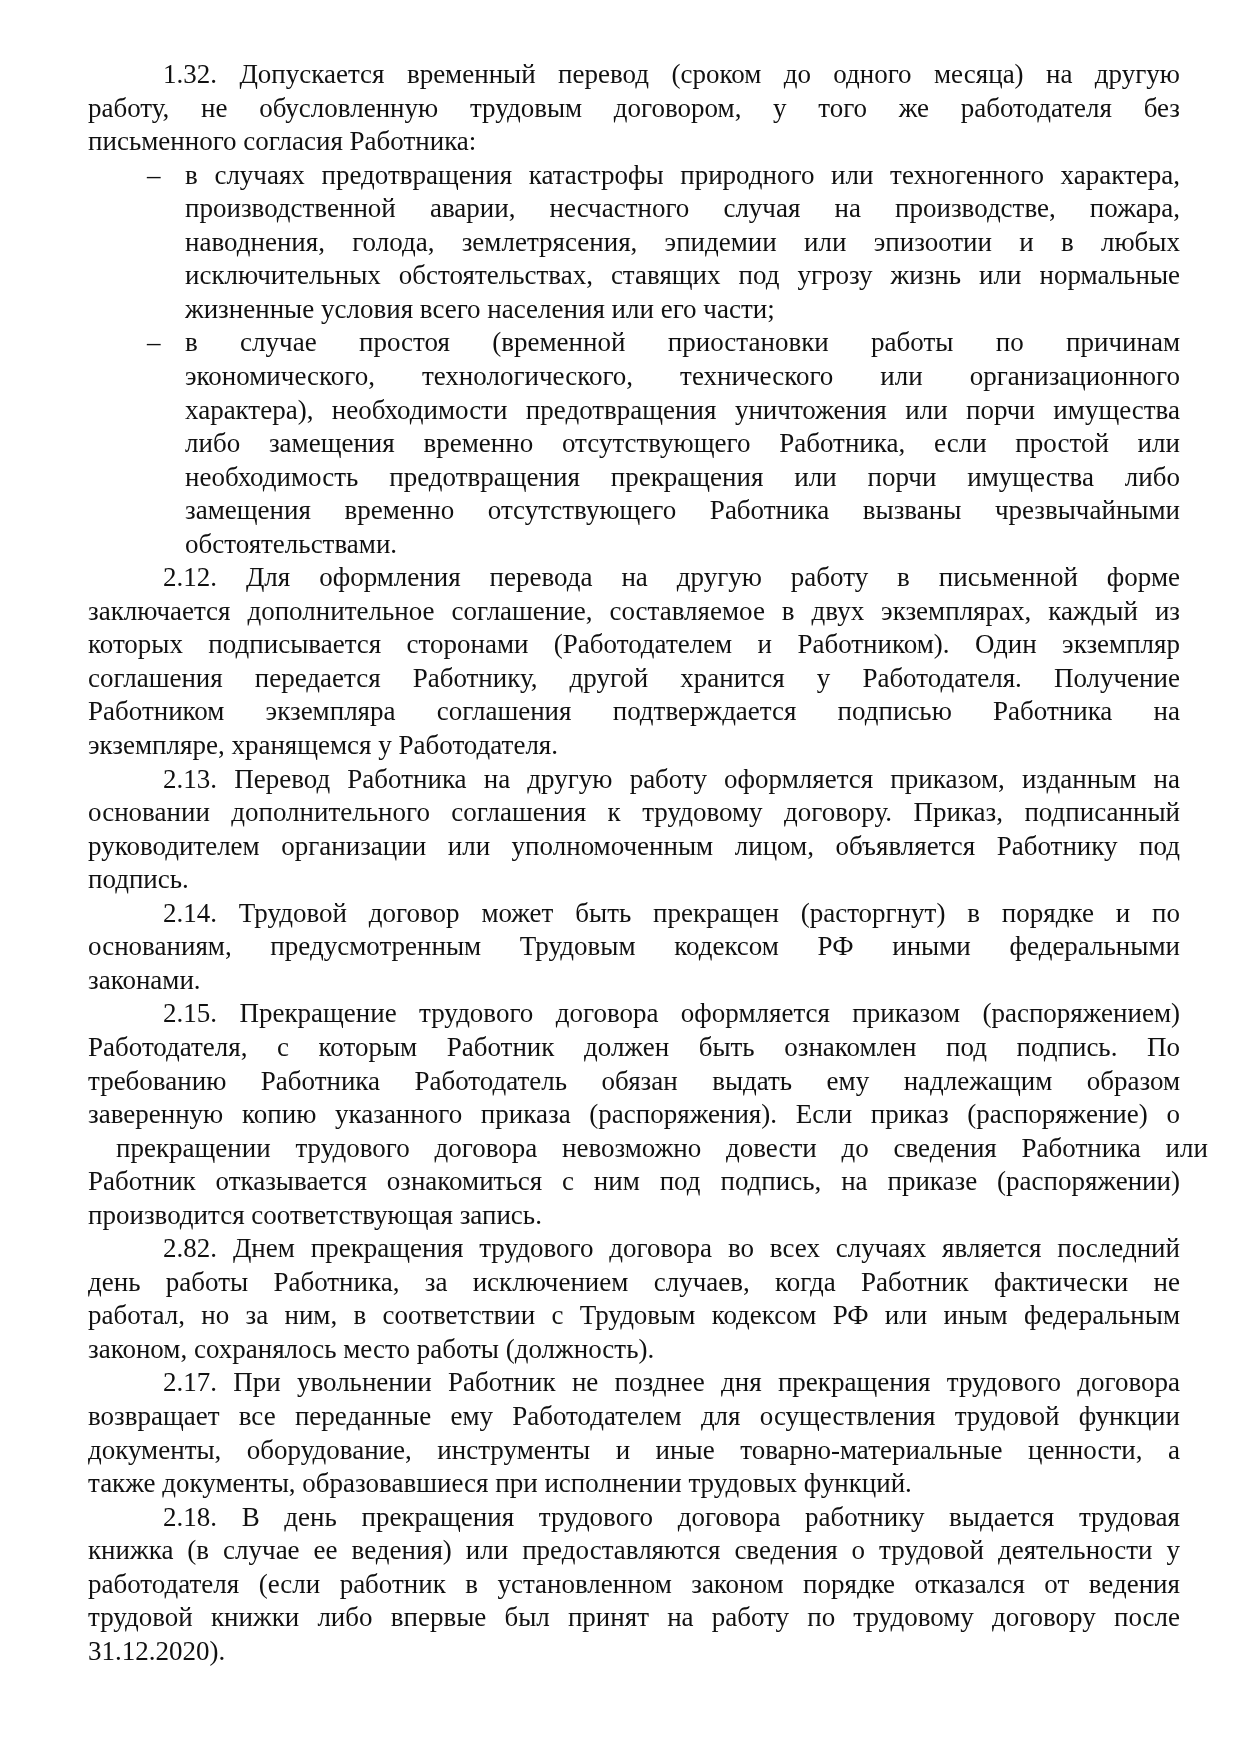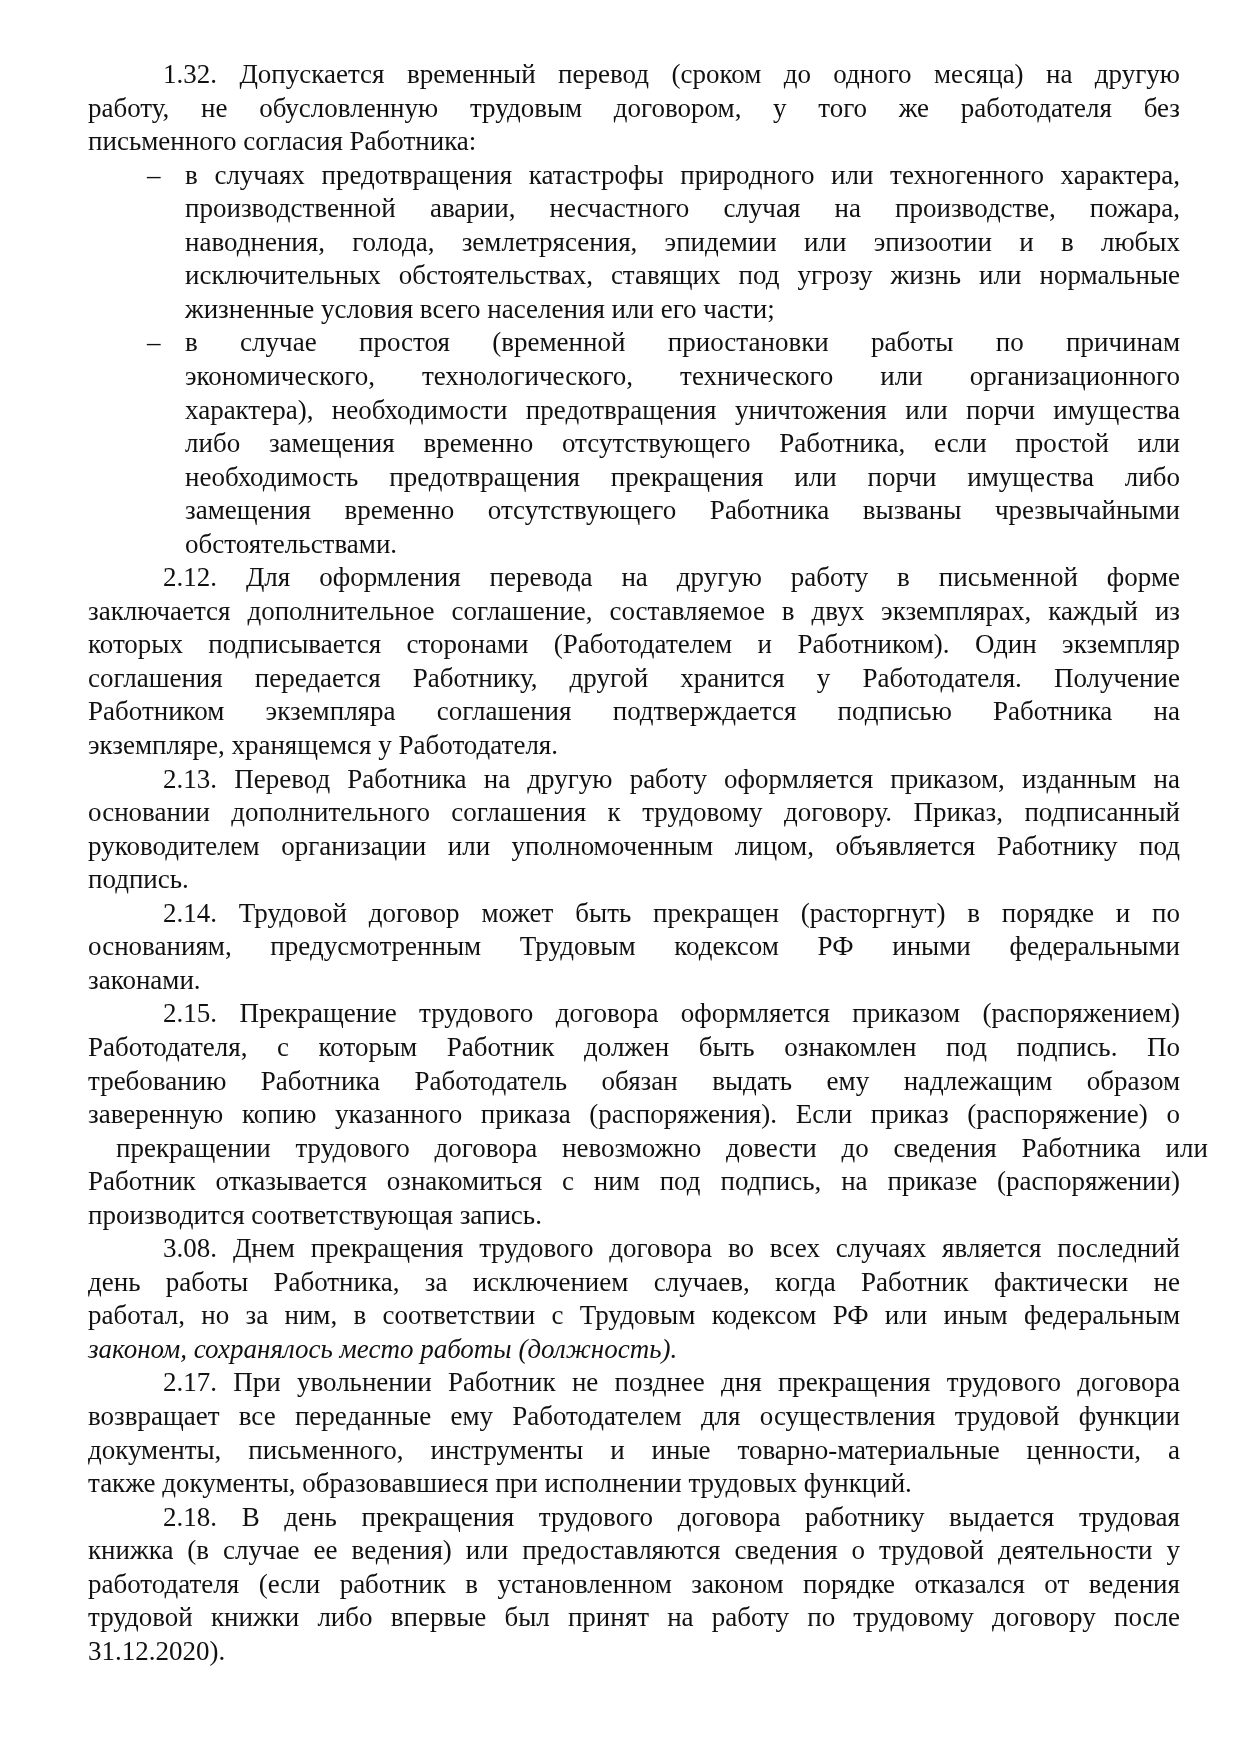--- a/index.html
+++ b/index.html
@@ -75,29 +75,29 @@
     <div>
       <div class="line" style="left: 163px; width: 1017px; top: 997.4px; white-space: normal;">2.15. Прекращение трудового договора оформляется приказом (распоряжением)</div>
       <div class="line" style="left: 88px; width: 1092px; top: 1030.95px; white-space: normal;">Работодателя, с которым Работник должен быть ознакомлен под подпись. По</div>
       <div class="line" style="left: 88px; width: 1092px; top: 1064.5px; white-space: normal;">требованию Работника Работодатель обязан выдать ему надлежащим образом</div>
       <div class="line" style="left: 88px; width: 1092px; top: 1098.05px; white-space: normal;">заверенную копию указанного приказа (распоряжения). Если приказ (распоряжение) о</div>
       <div class="line" style="left: 88px; width: 1092px; top: 1131.6px; white-space: normal; margin-left: 28px;">прекращении трудового договора невозможно довести до сведения Работника или</div>
       <div class="line" style="left: 88px; width: 1092px; top: 1165.15px; white-space: normal;">Работник отказывается ознакомиться с ним под подпись, на приказе (распоряжении)</div>
       <div class="line last" style="left: 88px; width: 1092px; top: 1198.7px; white-space: normal;">производится соответствующая запись.</div>
     </div>
     <div>
-      <div class="line" style="left: 163px; width: 1017px; top: 1232.25px; white-space: normal;">3.08. Днем прекращения трудового договора во всех случаях является последний</div>
+      <div class="line" style="left: 163px; width: 1017px; top: 1232.25px; white-space: normal;">2.82. Днем прекращения трудового договора во всех случаях является последний</div>
       <div class="line" style="left: 88px; width: 1092px; top: 1265.8px; white-space: normal;">день работы Работника, за исключением случаев, когда Работник фактически не</div>
       <div class="line" style="left: 88px; width: 1092px; top: 1299.35px; white-space: normal;">работал, но за ним, в соответствии с Трудовым кодексом РФ или иным федеральным</div>
-      <div class="line last" style="left: 88px; width: 1092px; top: 1332.9px; white-space: normal; font-style: italic;">законом, сохранялось место работы (должность).</div>
+      <div class="line last" style="left: 88px; width: 1092px; top: 1332.9px; white-space: normal;">законом, сохранялось место работы (должность).</div>
     </div>
     <div>
       <div class="line" style="left: 163px; width: 1017px; top: 1366.45px; white-space: normal;">2.17. При увольнении Работник не позднее дня прекращения трудового договора</div>
       <div class="line" style="left: 88px; width: 1092px; top: 1400px; white-space: normal;">возвращает все переданные ему Работодателем для осуществления трудовой функции</div>
-      <div class="line" style="left: 88px; width: 1092px; top: 1433.55px; white-space: normal;">документы, письменного, инструменты и иные товарно-материальные ценности, а</div>
+      <div class="line" style="left: 88px; width: 1092px; top: 1433.55px; white-space: normal;">документы, оборудование, инструменты и иные товарно-материальные ценности, а</div>
       <div class="line last" style="left: 88px; width: 1092px; top: 1467.1px; white-space: normal;">также документы, образовавшиеся при исполнении трудовых функций.</div>
     </div>
     <div>
       <div class="line" style="left: 163px; width: 1017px; top: 1500.65px; white-space: normal;">2.18. В день прекращения трудового договора работнику выдается трудовая</div>
       <div class="line" style="left: 88px; width: 1092px; top: 1534.2px; white-space: normal;">книжка (в случае ее ведения) или предоставляются сведения о трудовой деятельности у</div>
       <div class="line" style="left: 88px; width: 1092px; top: 1567.75px; white-space: normal;">работодателя (если работник в установленном законом порядке отказался от ведения</div>
       <div class="line" style="left: 88px; width: 1092px; top: 1601.3px; white-space: normal;">трудовой книжки либо впервые был принят на работу по трудовому договору после</div>
       <div class="line last" style="left: 88px; width: 1092px; top: 1634.85px; white-space: normal;">31.12.2020).</div>
     </div>
   </div>

